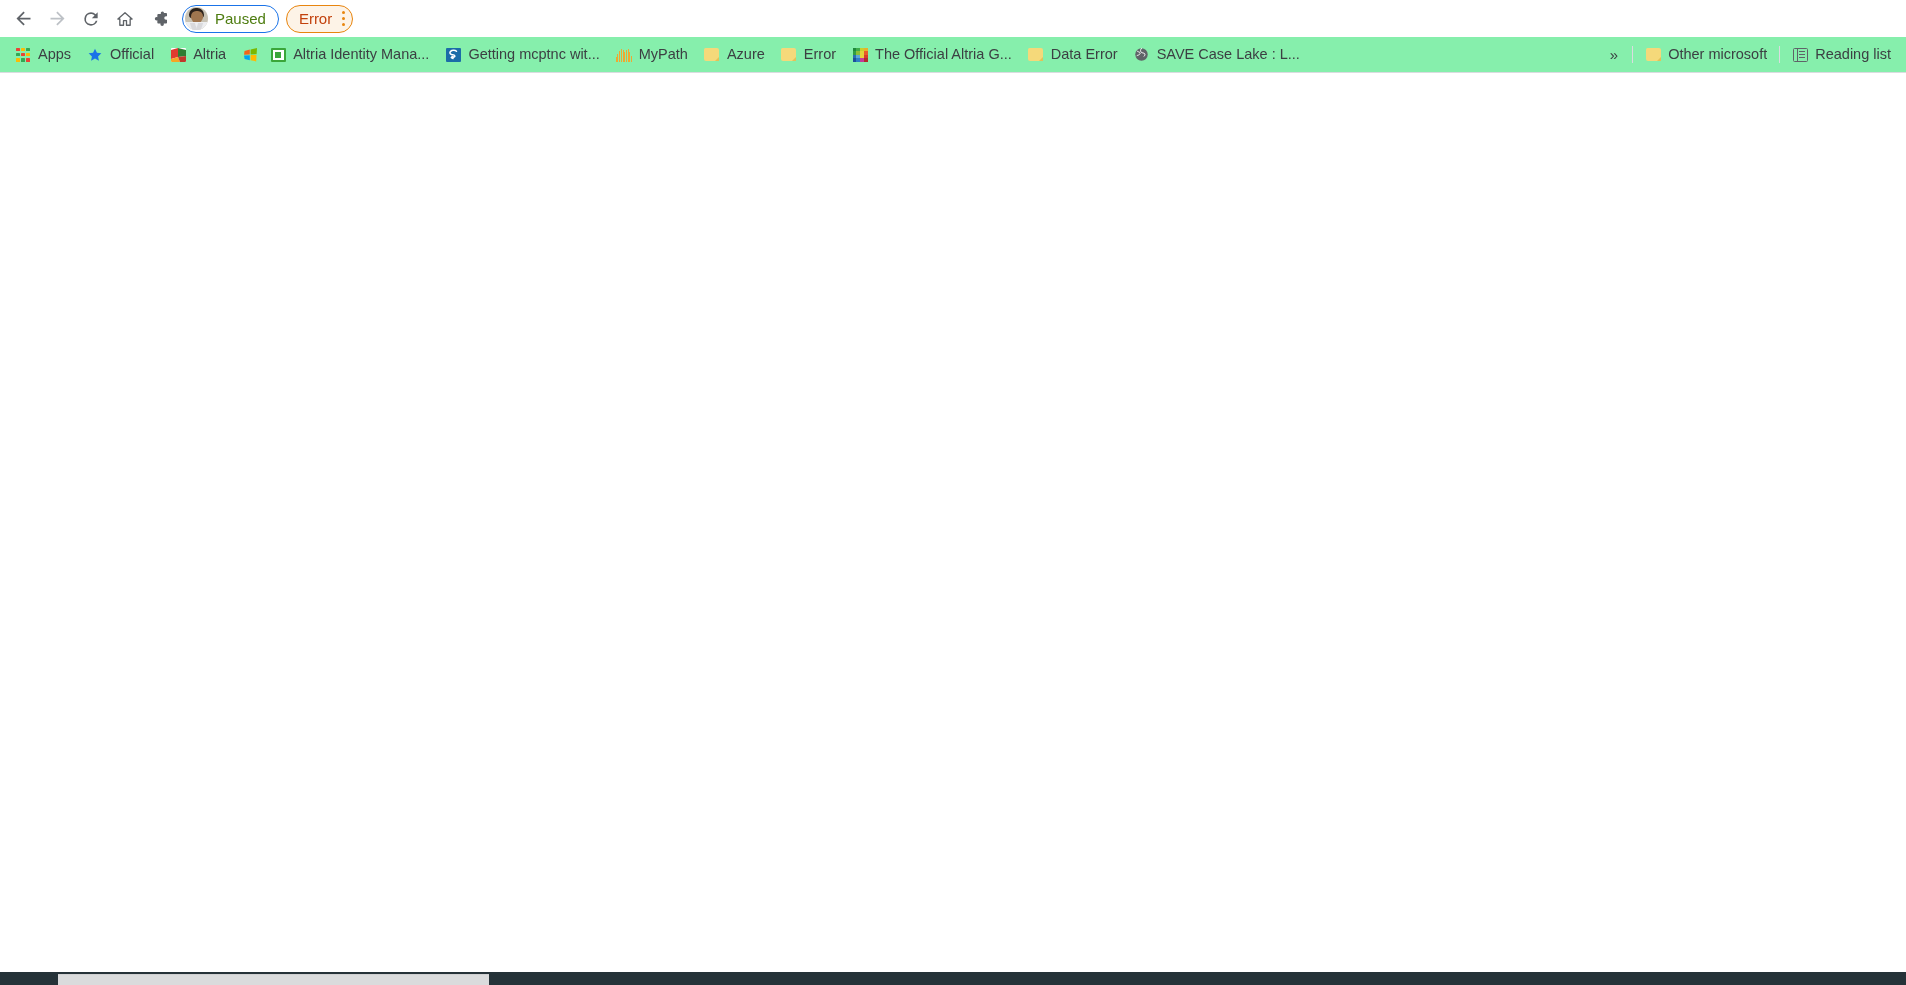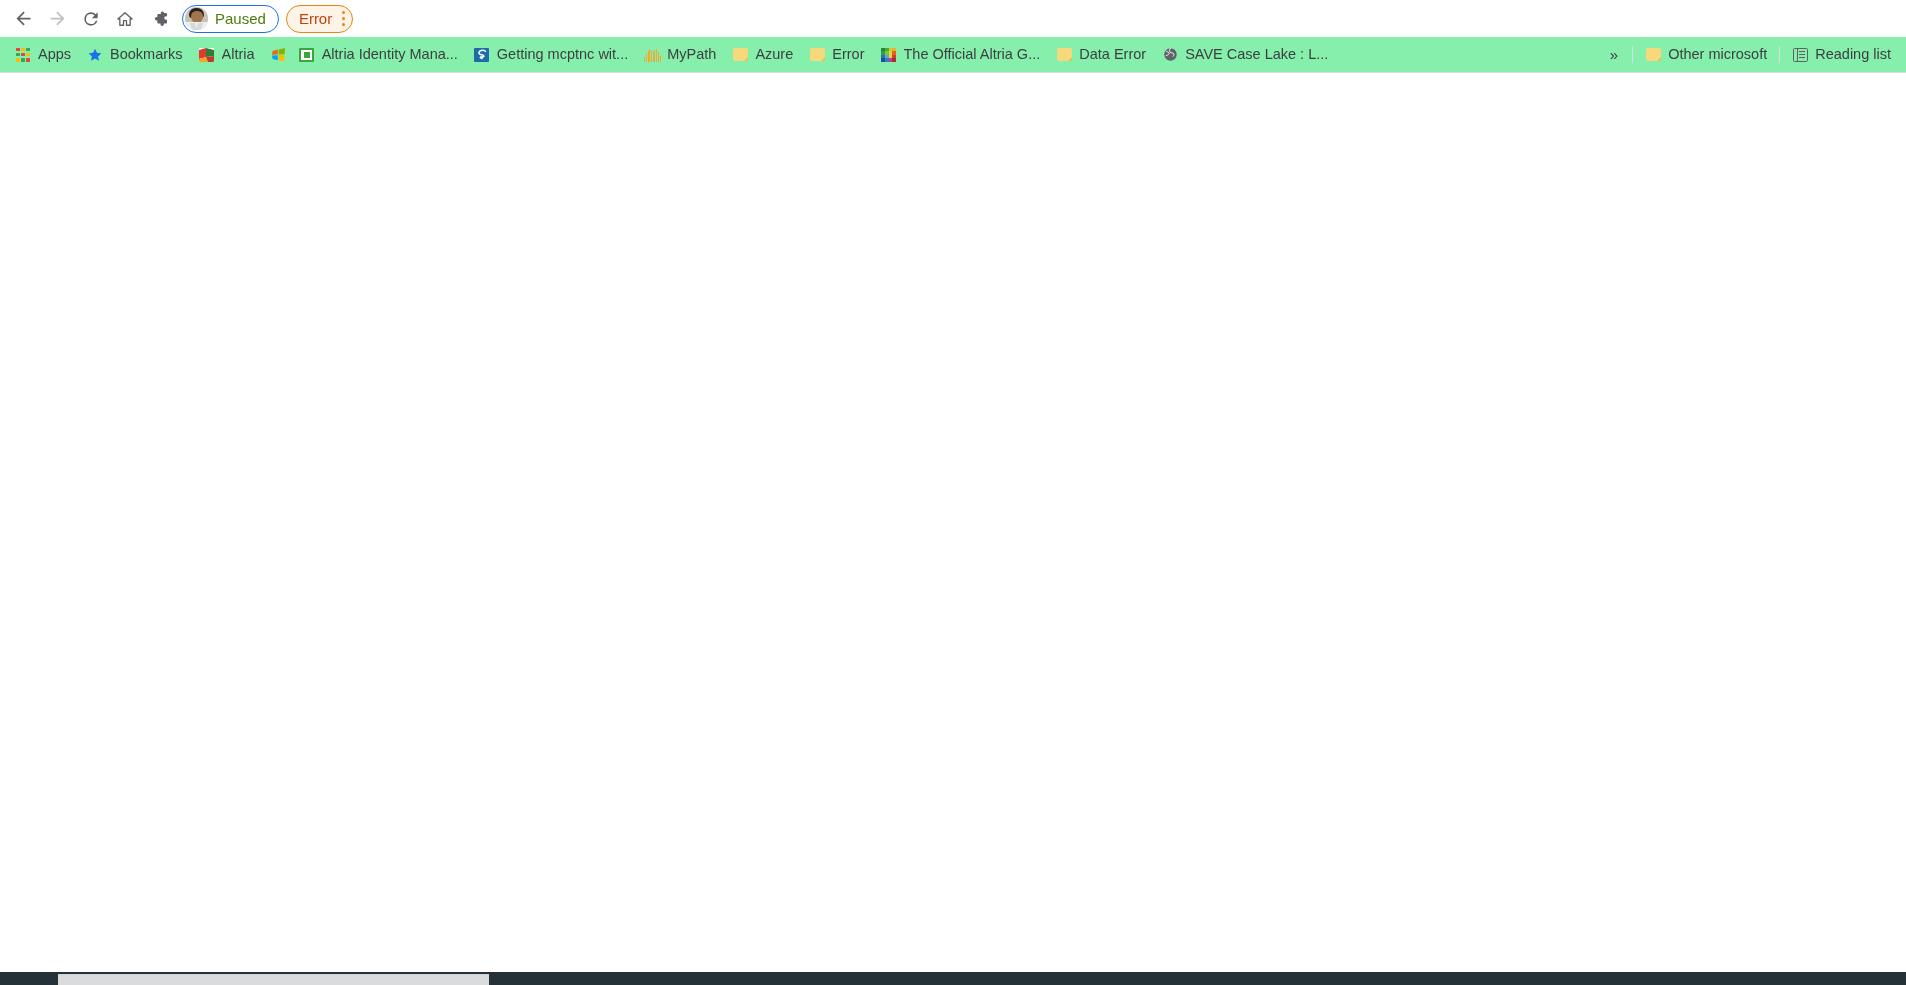--- a/index.html
+++ b/index.html
@@ -495,21 +495,21 @@
       </span>
       <span class="bm-label">Apps</span>
     </div>
 
     <div class="bm">
       <span class="bm-icon">
         <svg class="ic-star" viewBox="0 0 24 24" aria-hidden="true">
           <path d="M12 2.6l2.9 6.1 6.6.8-4.9 4.6 1.3 6.5L12 17.3 6.1 20.6l1.3-6.5-4.9-4.6 6.6-.8z" fill="#1a73e8"></path>
         </svg>
       </span>
-      <span class="bm-label">Bookmarks</span>
+      <span class="bm-label">Official</span>
     </div>
 
     <div class="bm">
       <span class="bm-icon">
         <span class="ic-search-tile">
           <svg width="15" height="14" viewBox="0 0 15 14" aria-hidden="true">
             <rect x="0" y="0" width="15" height="14" fill="#ffffff"></rect>
             <path d="M0 2 L7 0 L7 9 L0 11 Z" fill="#e03a2f"></path>
             <path d="M7 0 L15 2 L15 8 L7 9 Z" fill="#2f7d32"></path>
             <path d="M0 11 L7 9 L9 14 L0 14 Z" fill="#f5a623"></path>

